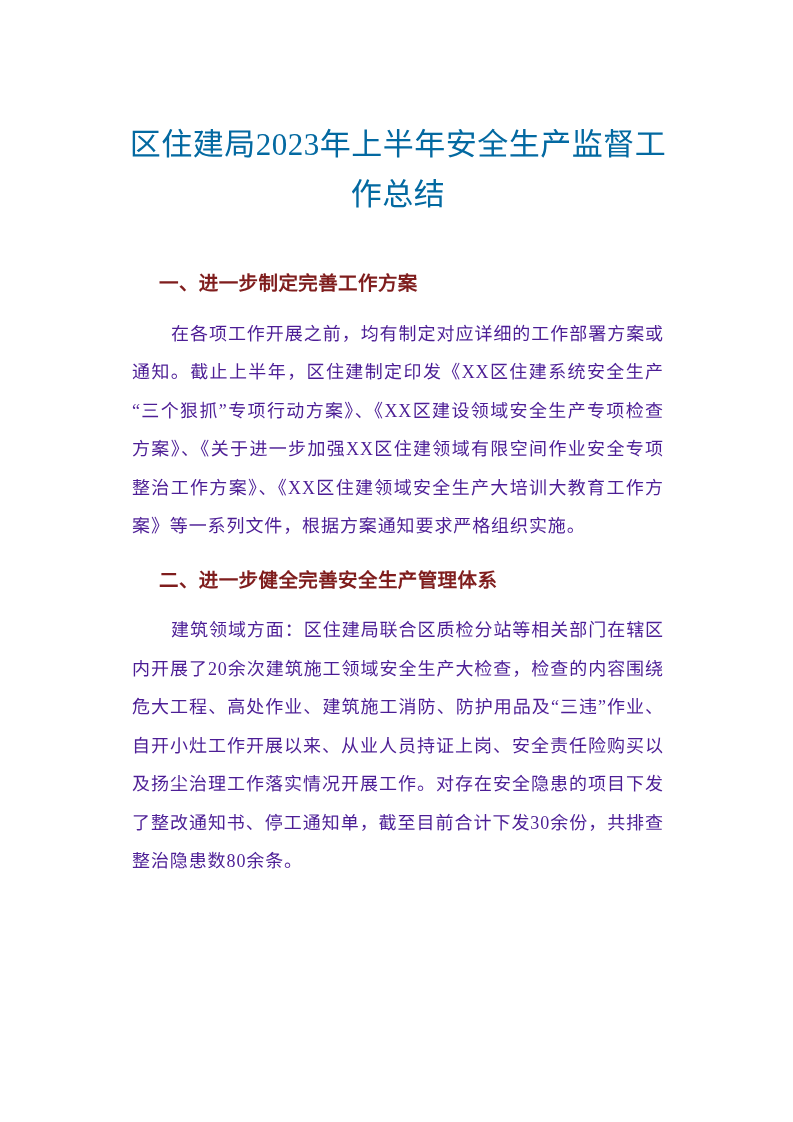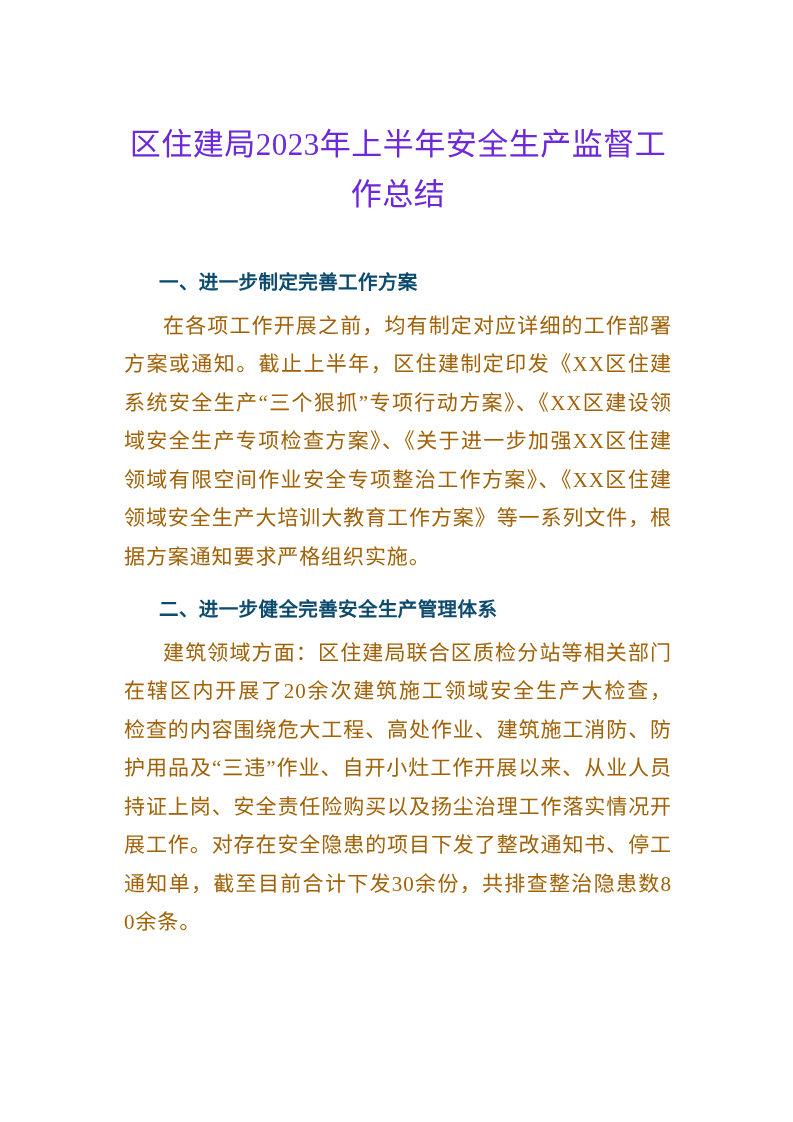--- a/index.html
+++ b/index.html
@@ -25,61 +25,61 @@
     top: 0;
     width: 556px;
   }
 
   
   .doc-title {
     font-family: "Liberation Serif", "DejaVu Serif", serif;
     font-size: 31px;
     line-height: 50px;
     font-weight: 400;
-    color: #6d28d9;
+    color: #0369a1;
     text-align: center;
     letter-spacing: 0.5px;
     margin: 0;
     padding-top: 120px;
     padding-left: 6px;
     padding-right: 6px;
   }
 
   
   .section-heading {
-    font-family: Liberation Serif, serif;
+    font-family: Liberation Sans, sans-serif;
     font-size: 19.5px;
     line-height: 38.5px;
     font-weight: bold;
-    color: #0c4a6e;
+    color: #7f1d1d;
     text-indent: 39px;
     letter-spacing: 0.4px;
     margin: 0;
   }
 
   .section-heading.first-heading {
     margin-top: 44px;
   }
 
   .section-heading.second-heading {
     margin-top: 15px;
   }
 
   
   .body-paragraph {
     font-family: "Liberation Serif", "DejaVu Serif", serif;
-    font-size: 21px;
+    font-size: 18px;
     line-height: 38.5px;
     font-weight: 400;
-    color: #a16207;
+    color: #4c1d95;
     text-indent: 39px;
     text-align: justify;
     text-justify: inter-ideograph;
     letter-spacing: 0.9px;
-    margin: 4px;
+    margin: 12px;
     word-break: break-all;
   }
 
   .spacer-bottom {
     height: 40px;
   }
 </style>
 </head>
 <body>
 

